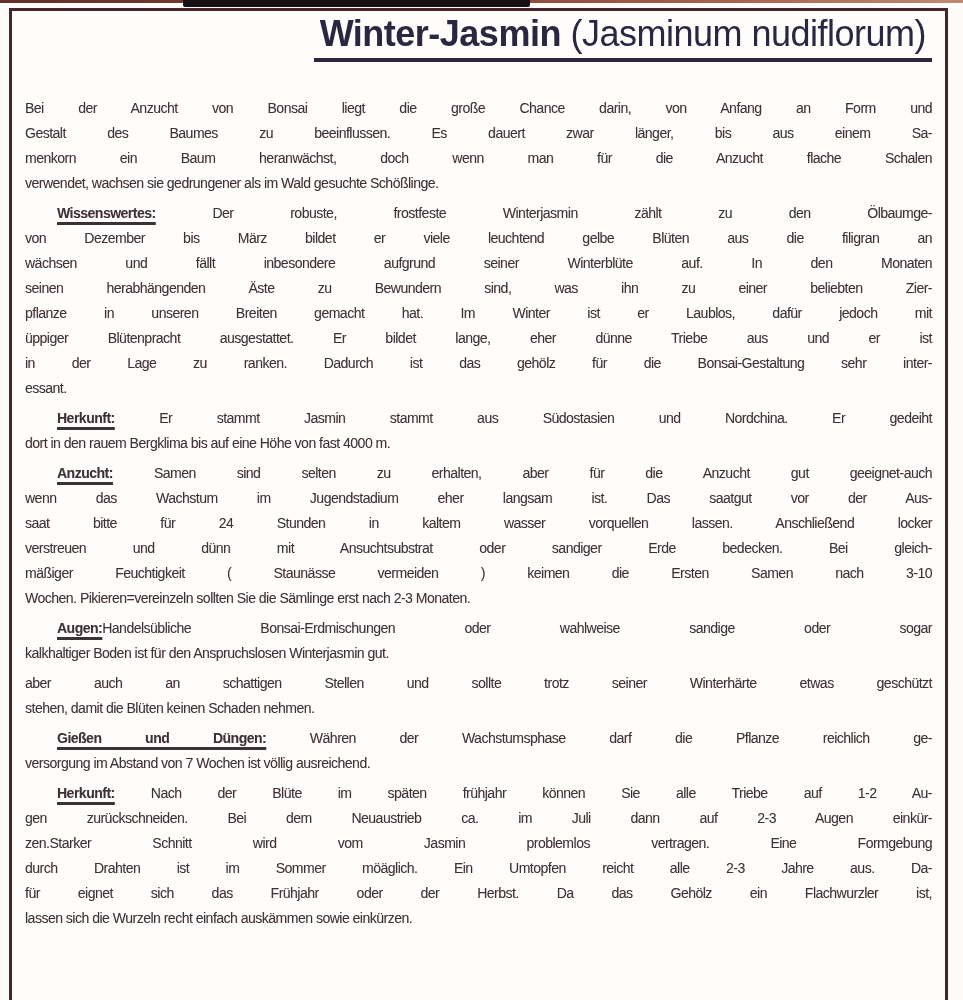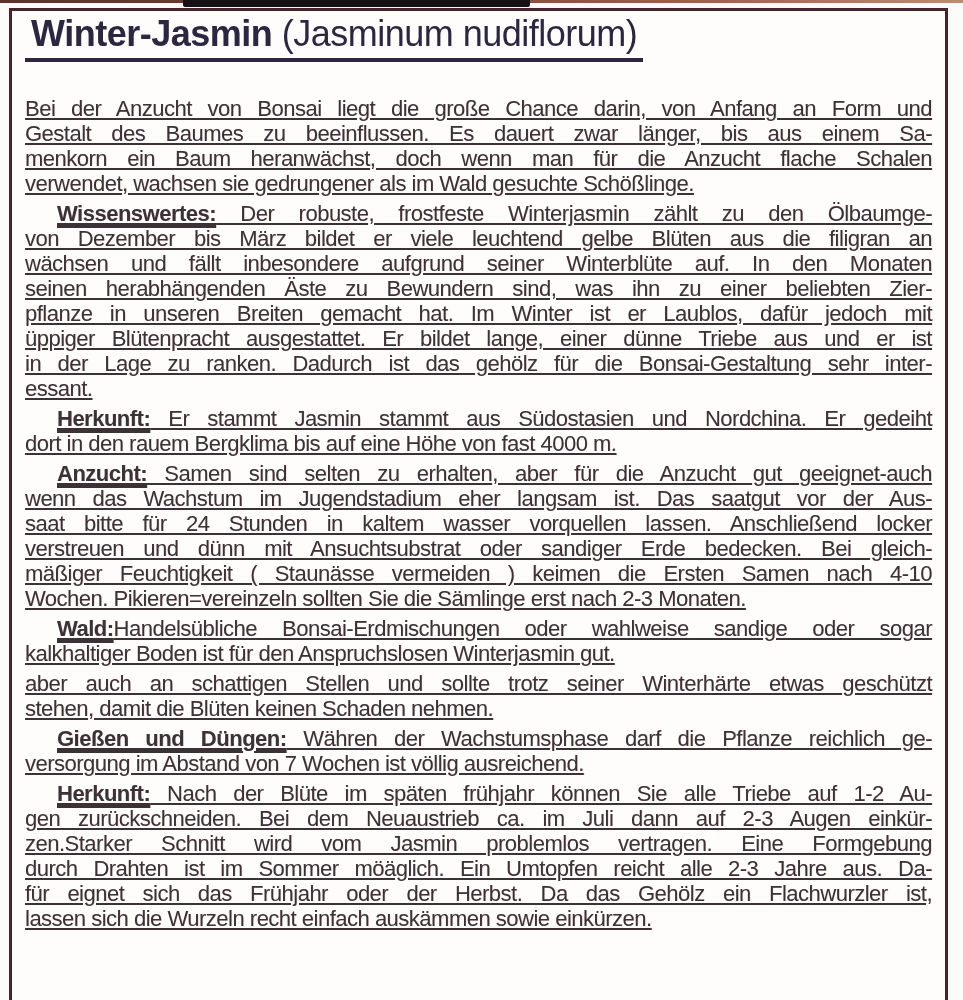--- a/index.html
+++ b/index.html
@@ -39,40 +39,39 @@
     top: 8px;
     right: 15px;
     height: 1100px;
     border: 3px solid #46242c;
     box-sizing: border-box;
     padding: 2px 13px 0 13px;
     background: #fefdfc;
   }
   .title {
     margin: 0 0 34px 0;
-    text-align: left;
+    text-align: right;
     font-size: 36px;
     font-weight: normal;
     color: #2b2740;
     letter-spacing: -0.5px;
   }
   .title-underline {
     display: inline-block;
     border-bottom: 4px solid #2e2640;
     padding: 0 6px 3px 6px;
   }
   .title-main { font-weight: bold; }
   .title-latin { font-weight: normal; }
   .doc-body {
     color: #3b3238;
-    font-size: 22px;
+    font-size: 14px;
     line-height: 25px;
     letter-spacing: -0.5px;
     text-shadow: 0.4px 0 0 rgba(150,60,50,0.25);
-    text-decoration: underline;
   }
   .paragraph { margin: 0 0 5px 0; }
   .line {
     text-align: justify;
     text-align-last: justify;
   }
   .line.last { text-align-last: auto; }
   .sec-header {
     font-weight: bold;
     text-decoration: underline;
@@ -99,38 +98,38 @@
           <div class="line">Gestalt des Baumes zu beeinflussen. Es dauert zwar länger, bis aus einem Sa-</div>
           <div class="line">menkorn ein Baum heranwächst, doch wenn man für die Anzucht flache Schalen</div>
           <div class="line last">verwendet, wachsen sie gedrungener als im Wald gesuchte Schößlinge.</div>
         </div>
         <div class="paragraph">
           <div class="line"><span class="sec-header">Wissenswertes:</span>  Der robuste, frostfeste Winterjasmin zählt zu den Ölbaumge-</div>
           <div class="line">von Dezember bis März bildet er viele leuchtend gelbe Blüten aus die filigran an</div>
           <div class="line">wächsen und fällt inbesondere aufgrund seiner Winterblüte auf. In den Monaten</div>
           <div class="line">seinen herabhängenden Äste zu Bewundern sind, was ihn zu einer beliebten Zier-</div>
           <div class="line">pflanze in unseren Breiten gemacht hat. Im Winter ist er Laublos, dafür jedoch mit</div>
-          <div class="line">üppiger Blütenpracht ausgestattet. Er bildet lange, einer dünne Triebe aus und er ist</div>
+          <div class="line">üppiger Blütenpracht ausgestattet. Er bildet lange, eher dünne Triebe aus und er ist</div>
           <div class="line">in der Lage zu ranken. Dadurch ist das gehölz für die Bonsai-Gestaltung sehr inter-</div>
           <div class="line last">essant.</div>
         </div>
         <div class="paragraph">
           <div class="line"><span class="sec-header">Herkunft:</span> Er stammt Jasmin stammt aus Südostasien und Nordchina. Er gedeiht</div>
           <div class="line last">dort in den rauem Bergklima bis auf eine Höhe von fast 4000 m.</div>
         </div>
         <div class="paragraph">
           <div class="line"><span class="sec-header">Anzucht:</span> Samen sind selten zu erhalten, aber für die Anzucht gut geeignet-auch</div>
           <div class="line">wenn das Wachstum im Jugendstadium eher langsam ist. Das saatgut vor der Aus-</div>
           <div class="line">saat bitte für 24 Stunden in kaltem wasser vorquellen lassen. Anschließend locker</div>
           <div class="line">verstreuen und dünn mit Ansuchtsubstrat oder sandiger Erde bedecken. Bei gleich-</div>
-          <div class="line">mäßiger Feuchtigkeit ( Staunässe vermeiden ) keimen die Ersten Samen nach 4-10</div>
+          <div class="line">mäßiger Feuchtigkeit ( Staunässe vermeiden ) keimen die Ersten Samen nach 3-10</div>
           <div class="line last">Wochen. Pikieren=vereinzeln sollten Sie die Sämlinge erst nach 2-3 Monaten.</div>
         </div>
         <div class="paragraph">
-          <div class="line"><span class="sec-header">Wald:</span>Handelsübliche Bonsai-Erdmischungen oder wahlweise sandige oder sogar</div>
+          <div class="line"><span class="sec-header">Augen:</span>Handelsübliche Bonsai-Erdmischungen oder wahlweise sandige oder sogar</div>
           <div class="line last">kalkhaltiger Boden ist für den Anspruchslosen Winterjasmin gut.</div>
         </div>
         <div class="paragraph">
           <div class="line">aber auch an schattigen Stellen und sollte trotz seiner Winterhärte etwas geschützt</div>
           <div class="line last">stehen, damit die Blüten keinen Schaden nehmen.</div>
         </div>
         <div class="paragraph">
           <div class="line"><span class="sec-header">Gießen und Düngen:</span> Währen der Wachstumsphase darf die Pflanze reichlich ge-</div>
           <div class="line last">versorgung im Abstand von 7 Wochen ist völlig ausreichend.</div>
         </div>

